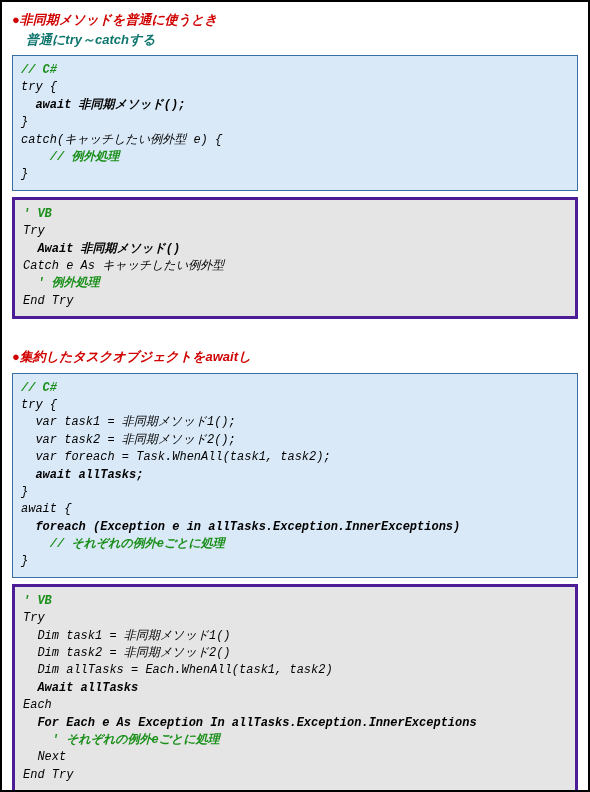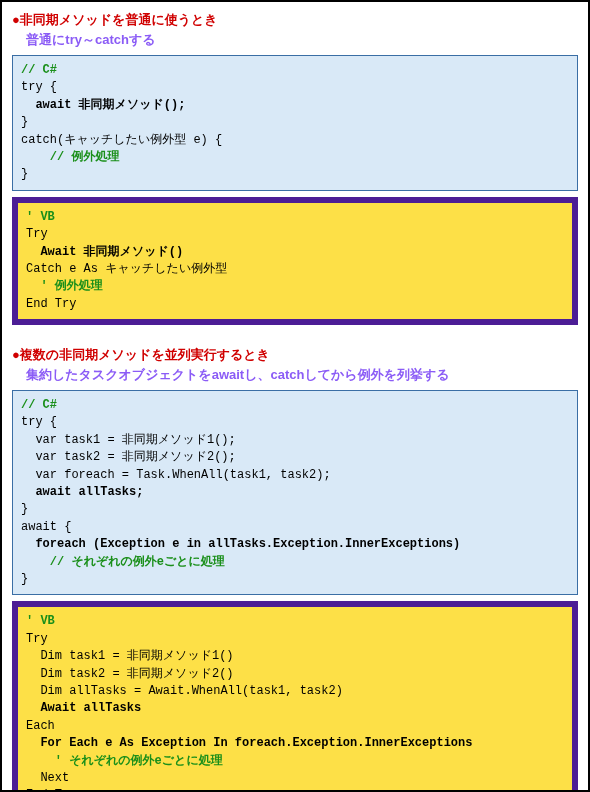--- a/index.html
+++ b/index.html
@@ -9,56 +9,57 @@
   }
   body {
     width: 590px;
     height: 792px;
     background: #fff;
     border: 2px solid #000;
     padding: 8px 10px;
     font-family: "MS Gothic", "Meiryo", sans-serif;
   }
   .section {
-    margin-bottom: 20px;
+    margin-bottom: 28px;
+    font-style: italic;
   }
   .section-title {
     font-size: 13px;
     font-weight: bold;
     line-height: 1.5;
   }
   .bullet {
     color: #d00000;
   }
   .title-red {
     color: #d00000;
   }
   .title-sub {
-    color: #8b5cf6;
+    color: #0f766e;
     font-weight: bold;
     margin-left: 14px;
     display: block;
   }
   .code-block {
     margin-top: 6px;
     margin-bottom: 6px;
     font-family: "Courier New", Consolas, monospace;
     font-size: 12px;
     line-height: 1.45;
     white-space: pre;
     padding: 6px 8px;
     overflow: hidden;
   }
   .csharp {
     background: #d9e9f7;
     border: 1px solid #3a6ea5;
   }
   .vb {
-    background: #fde047;
-    border: 6px solid #4c1d95;
+    background: #e5e5e5;
+    border: 3px solid #4c1d95;
   }
   .comment {
     color: #1a8f1a;
     font-weight: bold;
   }
   .bold {
     font-weight: bold;
   }
 </style>
 </head>
@@ -81,40 +82,39 @@
   <div class="code-block vb"><span class="comment">' VB</span>
 <span>Try</span>
 <span class="bold">  Await 非同期メソッド()</span>
 <span>Catch e As キャッチしたい例外型</span>
 <span class="comment">  ' 例外処理</span>
 <span>End Try</span></div>
 </div>
 
 <div class="section">
   <div class="section-title">
-    <span class="bullet">●</span><span class="title-red">複数の非同期メソッドを並列実行するとき</span>
-    <span class="title-sub">集約したタスクオブジェクトをawaitし、catchしてから例外を列挙する</span>
+    <span class="bullet">●</span><span class="title-red">集約したタスクオブジェクトをawaitし</span>
   </div>
 
   <div class="code-block csharp"><span class="comment">// C#</span>
 <span>try {</span>
 <span>  var task1 = 非同期メソッド1();</span>
 <span>  var task2 = 非同期メソッド2();</span>
 <span>  var foreach = Task.WhenAll(task1, task2);</span>
 <span class="bold">  await allTasks;</span>
 <span>}</span>
 <span>await {</span>
 <span class="bold">  foreach (Exception e in allTasks.Exception.InnerExceptions)</span>
 <span class="comment">    // それぞれの例外eごとに処理</span>
 <span>}</span></div>
 
   <div class="code-block vb"><span class="comment">' VB</span>
 <span>Try</span>
 <span>  Dim task1 = 非同期メソッド1()</span>
 <span>  Dim task2 = 非同期メソッド2()</span>
-<span>  Dim allTasks = Await.WhenAll(task1, task2)</span>
+<span>  Dim allTasks = Each.WhenAll(task1, task2)</span>
 <span class="bold">  Await allTasks</span>
 <span>Each</span>
-<span class="bold">  For Each e As Exception In foreach.Exception.InnerExceptions</span>
+<span class="bold">  For Each e As Exception In allTasks.Exception.InnerExceptions</span>
 <span class="comment">    ' それぞれの例外eごとに処理</span>
 <span>  Next</span>
 <span>End Try</span></div>
 </div>
 
 </body></html>

